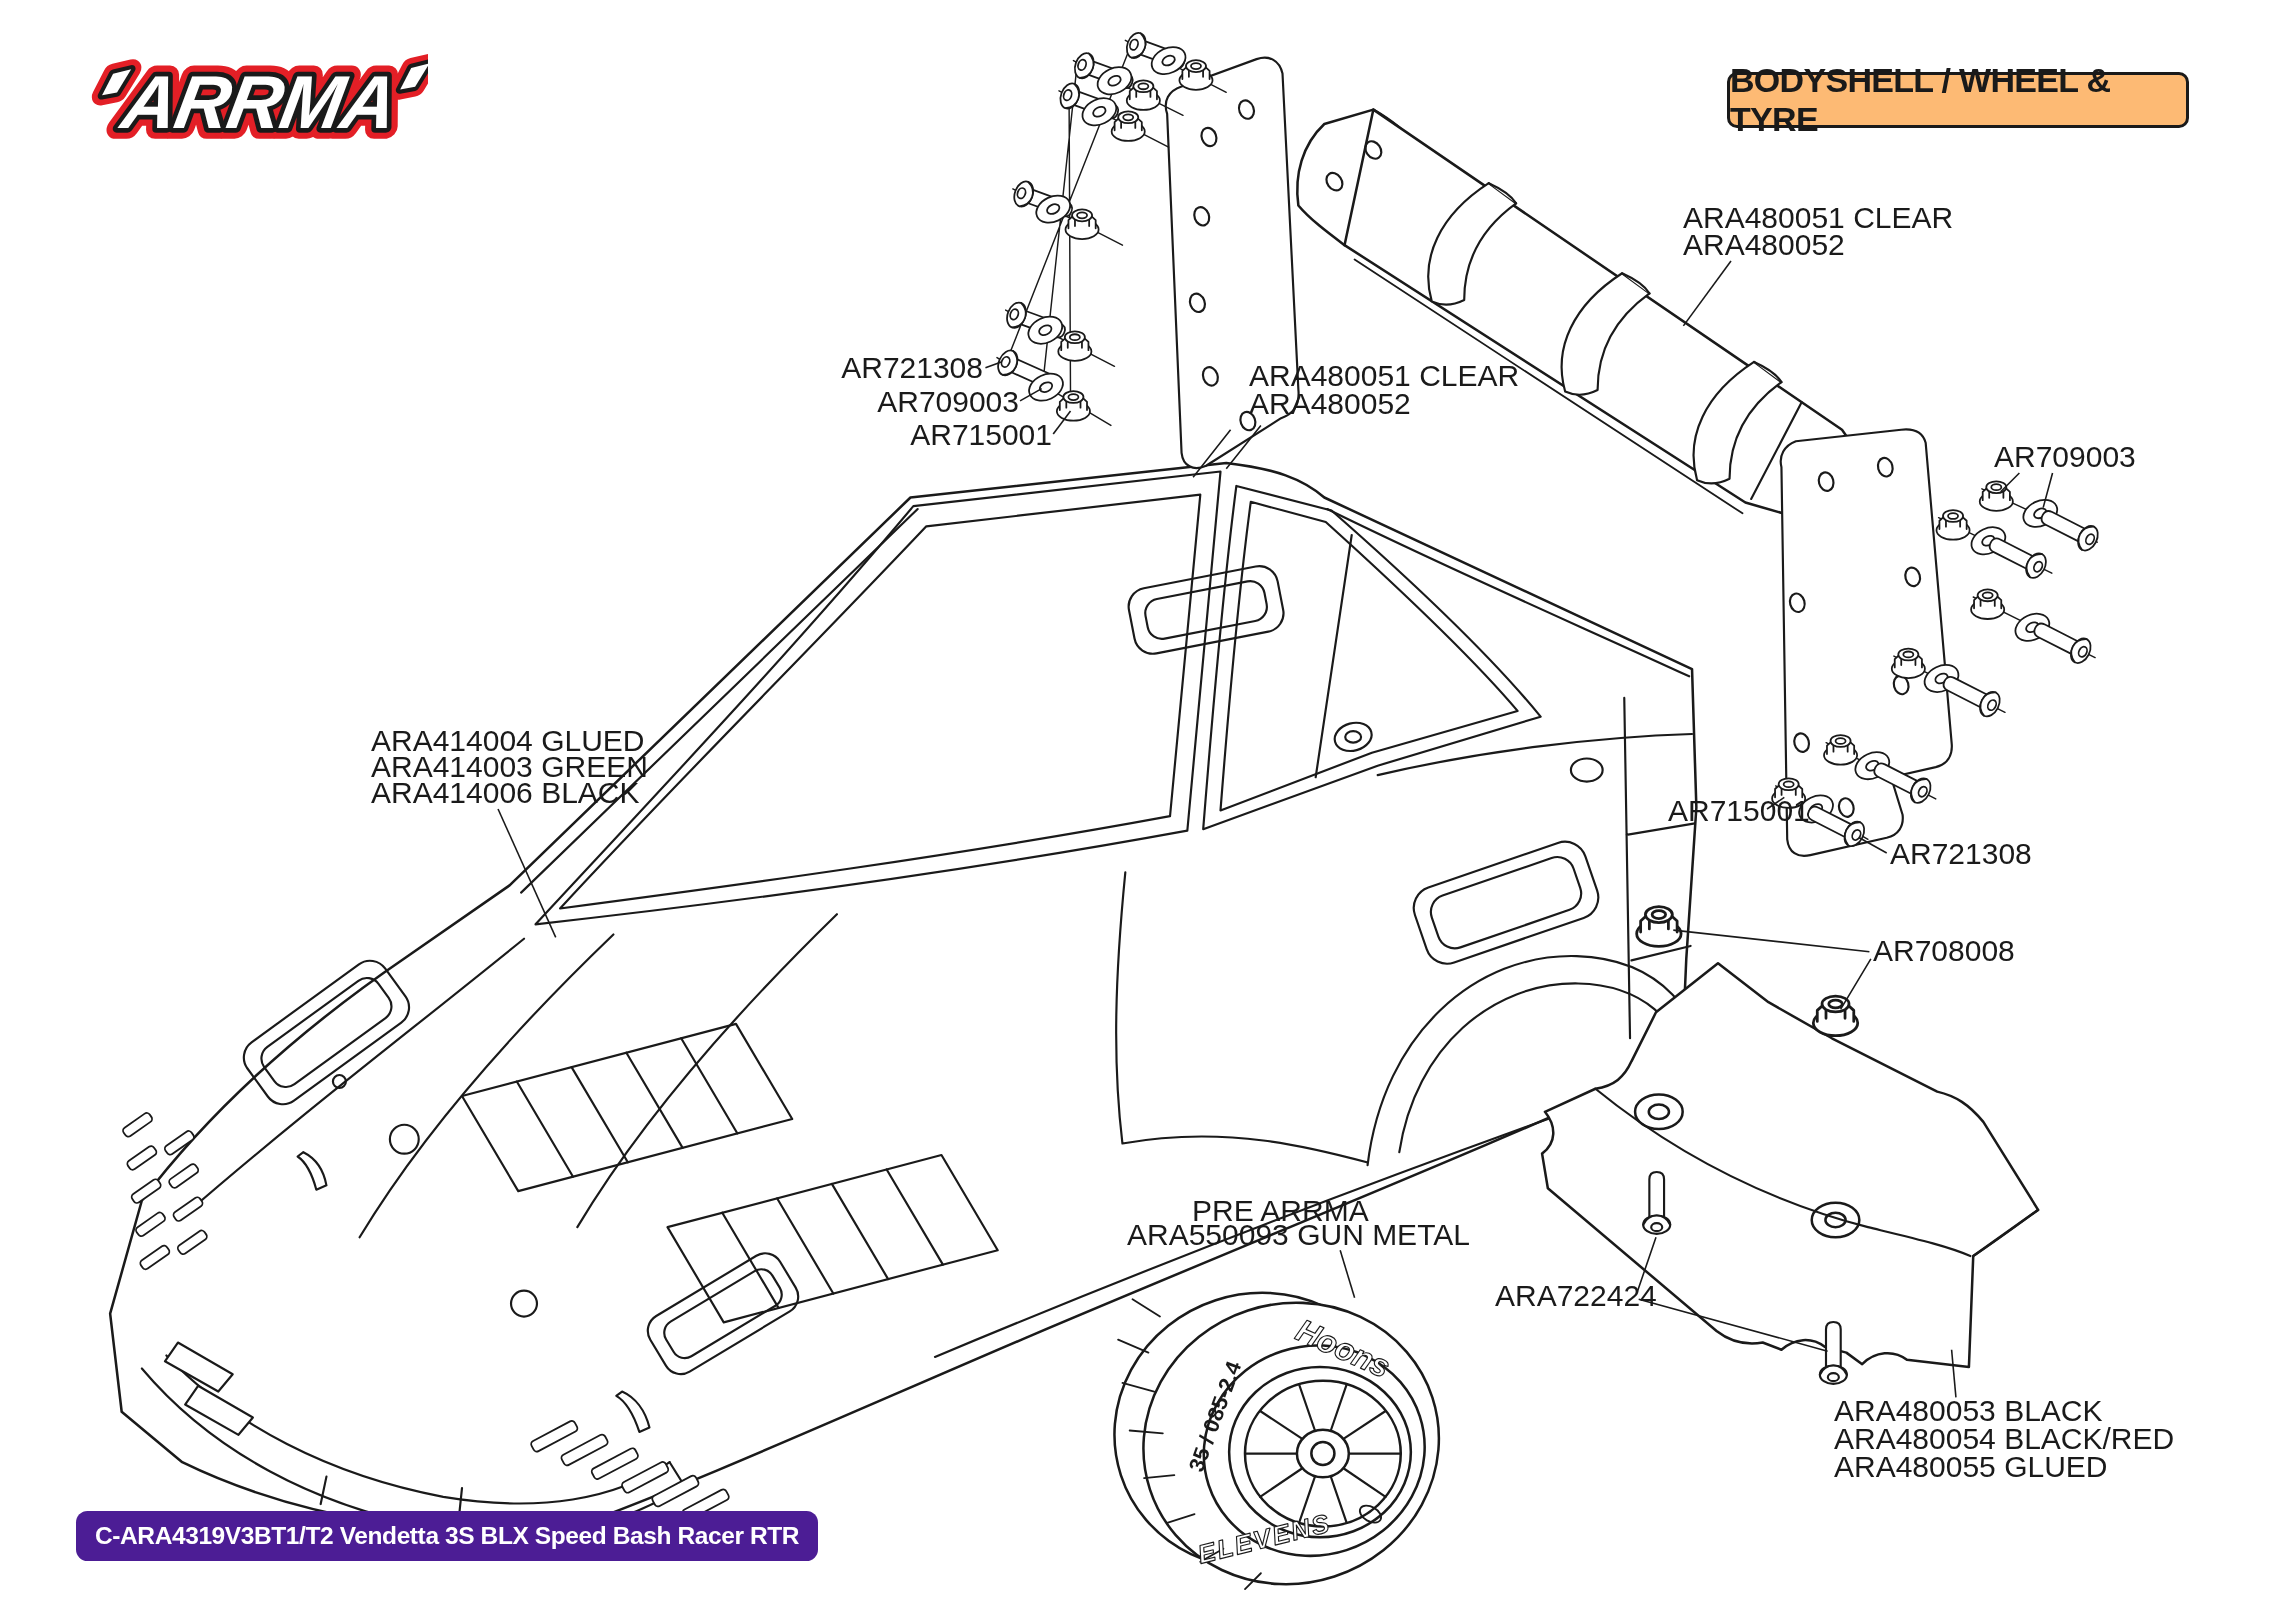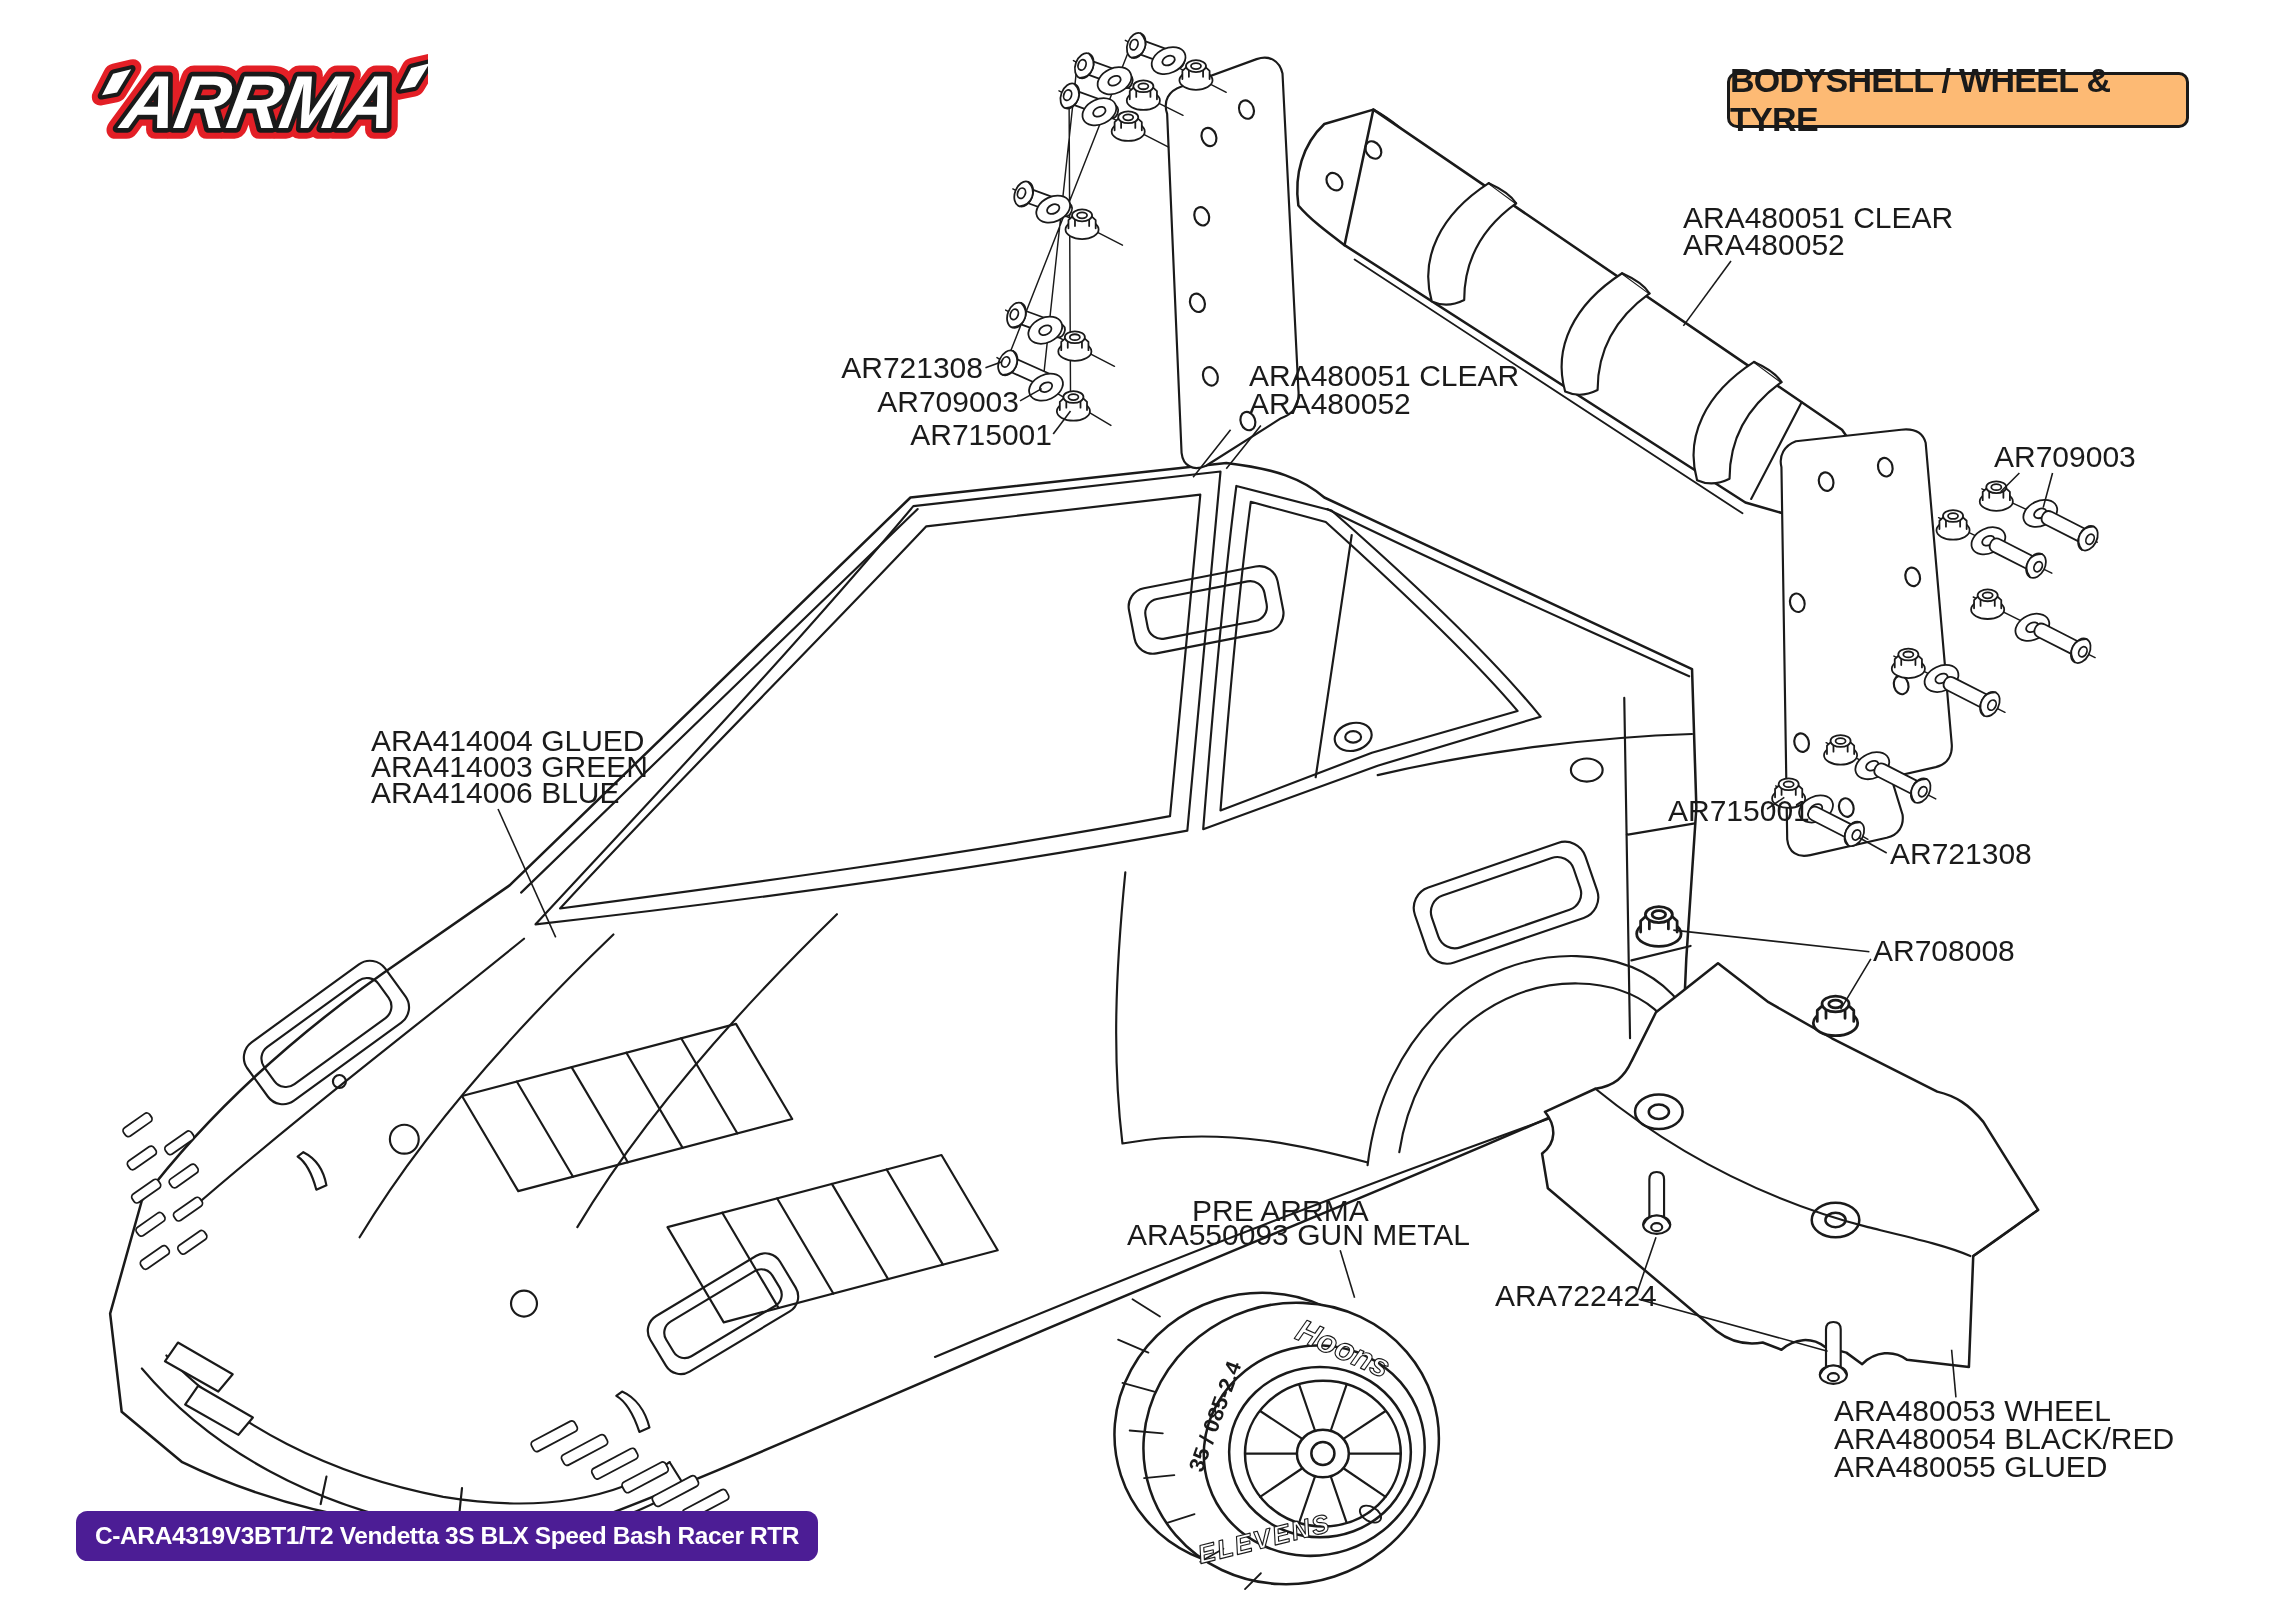--- a/index.html
+++ b/index.html
@@ -327,31 +327,31 @@
   <div class="lbl" style="left:1249px;top:361px">ARA480051 CLEAR</div>
   <div class="lbl" style="left:1249px;top:389px">ARA480052</div>
 
   <div class="lbl" style="left:1683px;top:203px">ARA480051 CLEAR</div>
   <div class="lbl" style="left:1683px;top:230px">ARA480052</div>
 
   <div class="lbl" style="left:1994px;top:442px">AR709003</div>
 
   <div class="lbl" style="left:371px;top:726px">ARA414004 GLUED</div>
   <div class="lbl" style="left:371px;top:752px">ARA414003 GREEN</div>
-  <div class="lbl" style="left:371px;top:778px">ARA414006 BLUE</div>
+  <div class="lbl" style="left:371px;top:778px">ARA414006 BLACK</div>
 
   <div class="lbl" style="left:1668px;top:796px">AR715001</div>
   <div class="lbl" style="left:1890px;top:839px">AR721308</div>
   <div class="lbl" style="left:1873px;top:936px">AR708008</div>
 
   <div class="lbl" style="left:1192px;top:1196px">PRE ARRMA</div>
   <div class="lbl" style="left:1127px;top:1220px">ARA550093 GUN METAL</div>
 
   <div class="lbl" style="left:1495px;top:1281px">ARA722424</div>
 
-  <div class="lbl" style="left:1834px;top:1396px">ARA480053 WHEEL</div>
+  <div class="lbl" style="left:1834px;top:1396px">ARA480053 BLACK</div>
   <div class="lbl" style="left:1834px;top:1424px">ARA480054 BLACK/RED</div>
   <div class="lbl" style="left:1834px;top:1452px">ARA480055 GLUED</div>
 
   <div class="badge">C-ARA4319V3BT1/T2 Vendetta 3S BLX Speed Bash Racer RTR</div>
 
 </div>
 
 
 </body></html>

